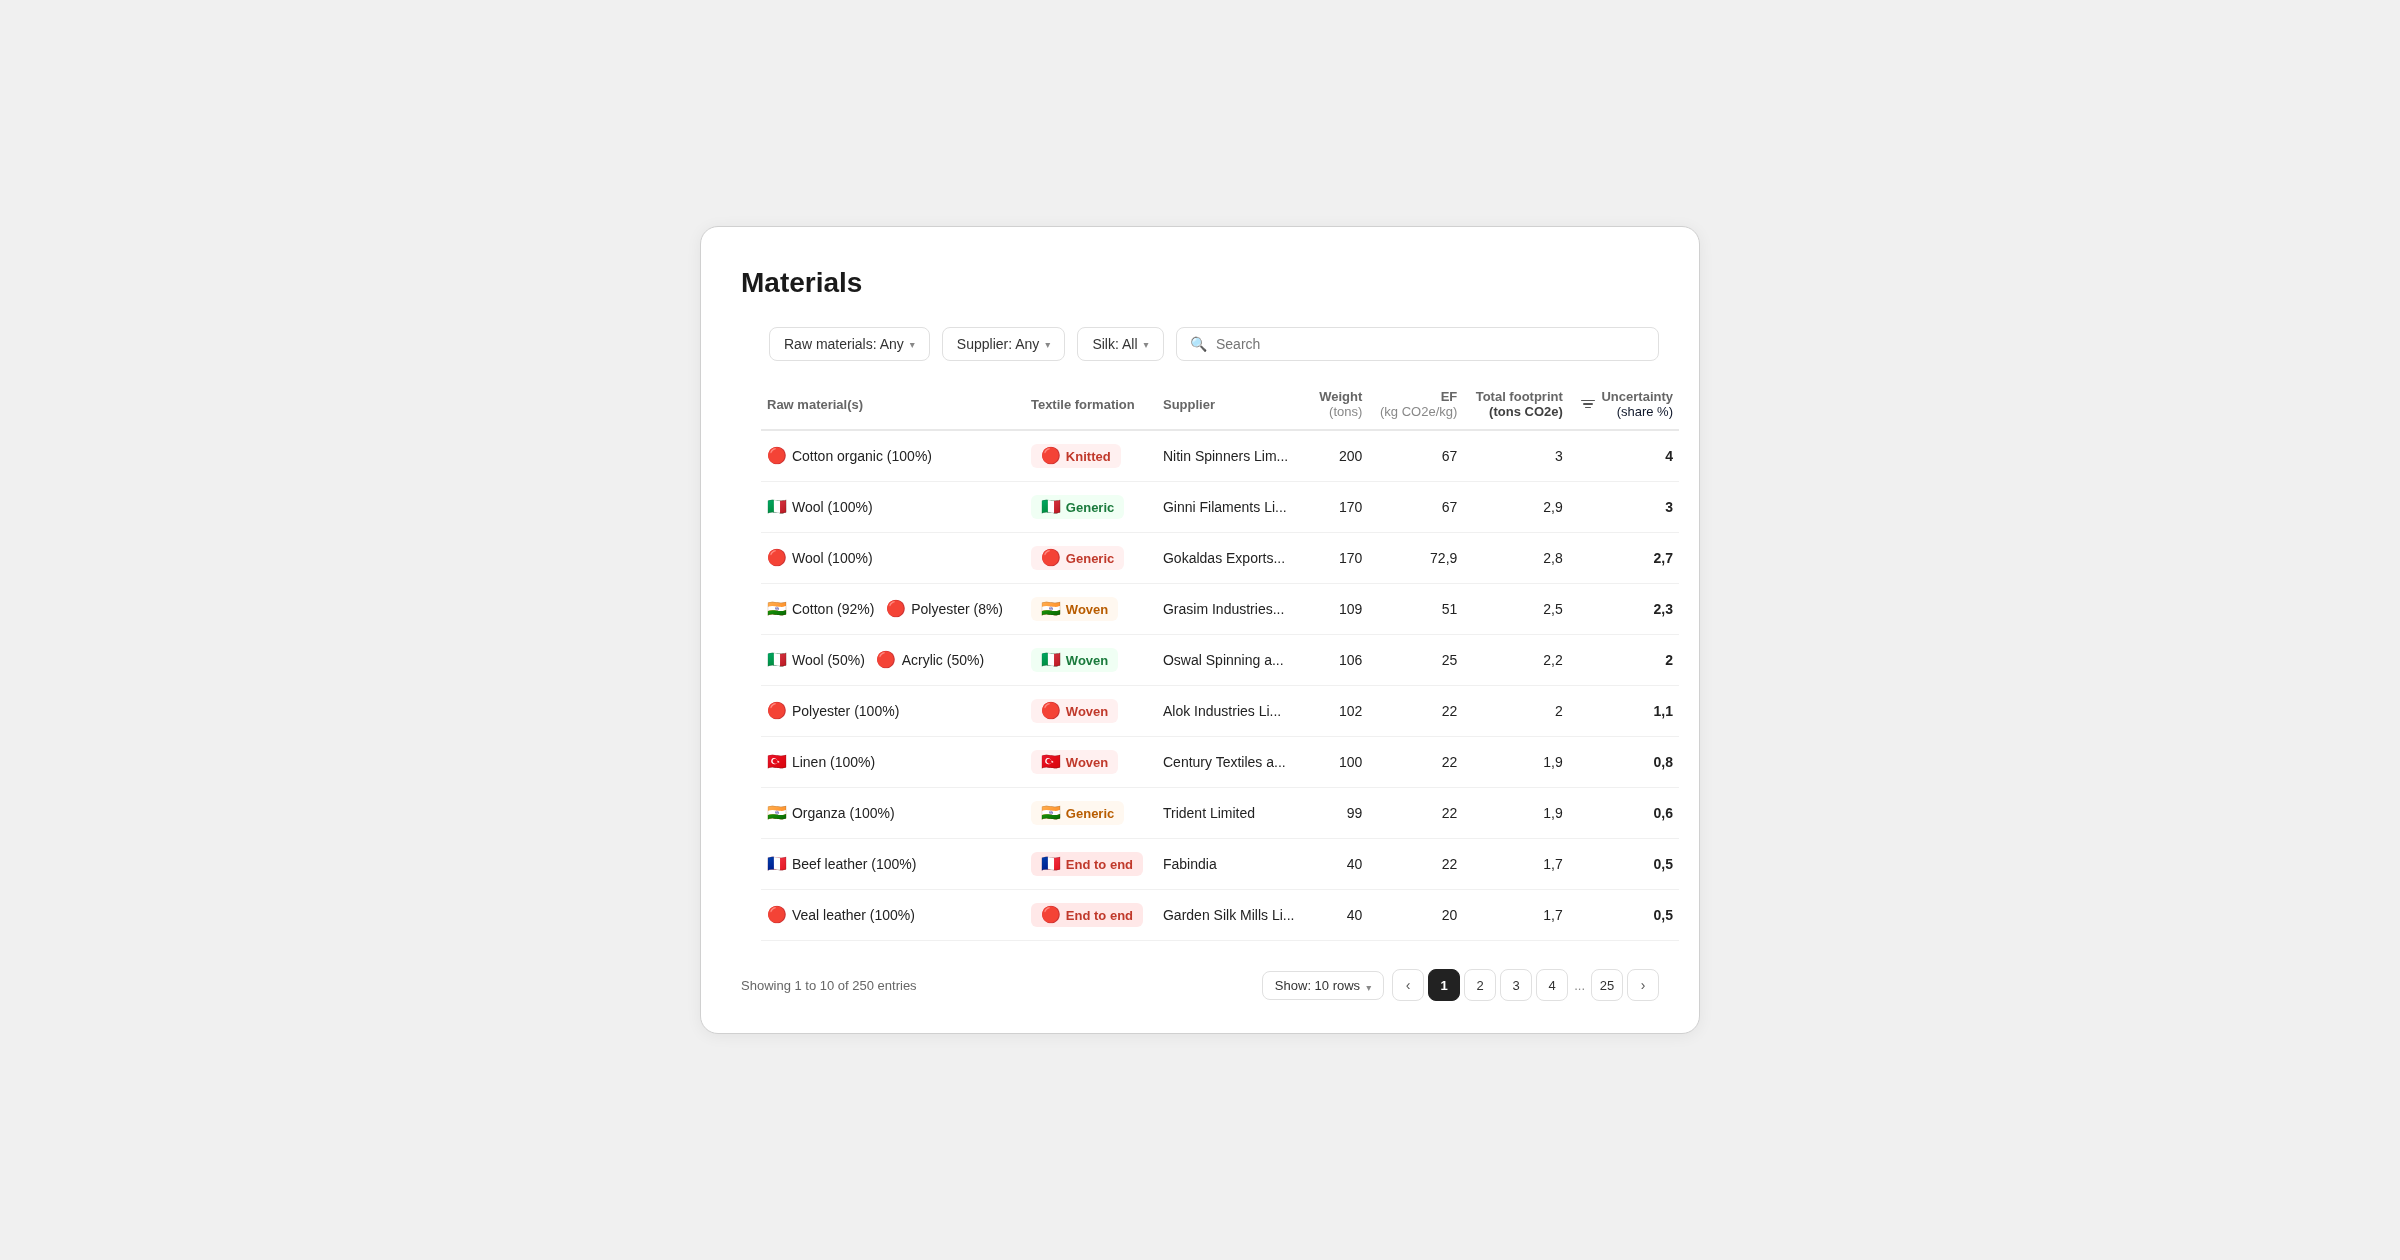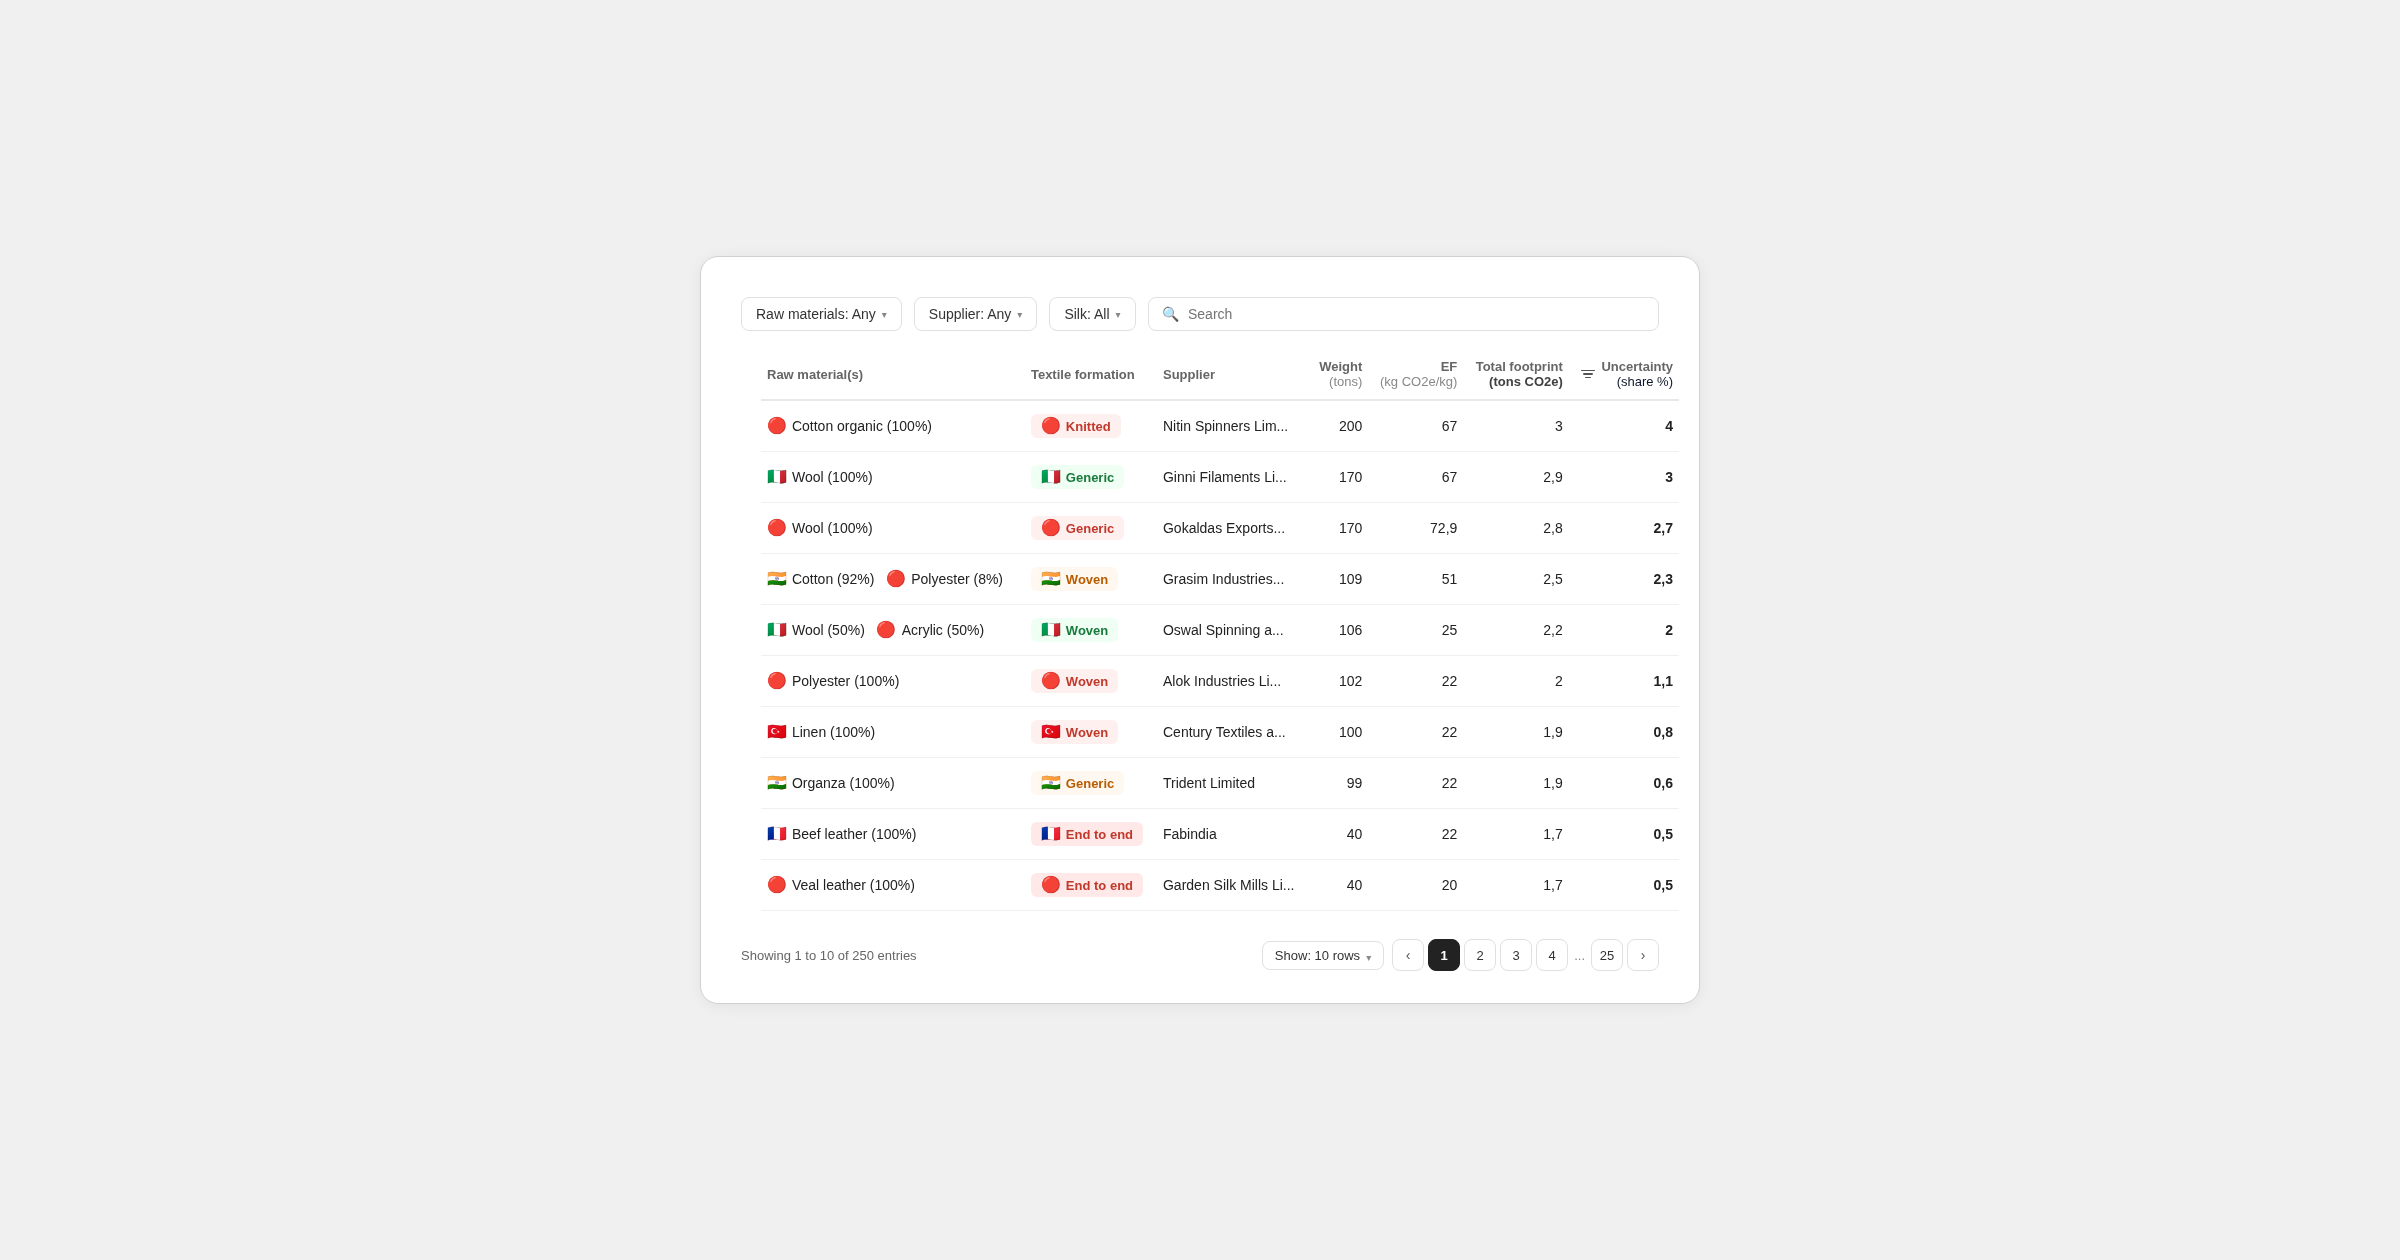--- a/index.html
+++ b/index.html
@@ -24,20 +24,21 @@
       font-size: 28px;
       font-weight: 700;
       color: #1a1a1a;
       margin-bottom: 28px;
     }
     .toolbar {
       display: flex;
       align-items: center;
       gap: 12px;
       margin-bottom: 20px;
+      margin-left: 28px;
     }
     .filter-btn {
       display: flex;
       align-items: center;
       gap: 6px;
       border: 1.5px solid #e0e0e0;
       border-radius: 8px;
       padding: 8px 14px;
       font-size: 14px;
       color: #333;
@@ -188,20 +189,21 @@
       border-radius: 2px;
     }
     .filter-icon span:nth-child(1) { width: 14px; }
     .filter-icon span:nth-child(2) { width: 10px; margin-left: 2px; }
     .filter-icon span:nth-child(3) { width: 6px; margin-left: 4px; }
   </style>
 </head>
 <body>
 
 <div class="card">
+  <div class="page-title">Materials</div>
 
   <div class="toolbar">
     <button class="filter-btn">
       <span>Raw materials: Any</span>
       <span class="chevron-icon">▾</span>
     </button>
     <button class="filter-btn">
       <span>Supplier: Any</span>
       <span class="chevron-icon">▾</span>
     </button>

